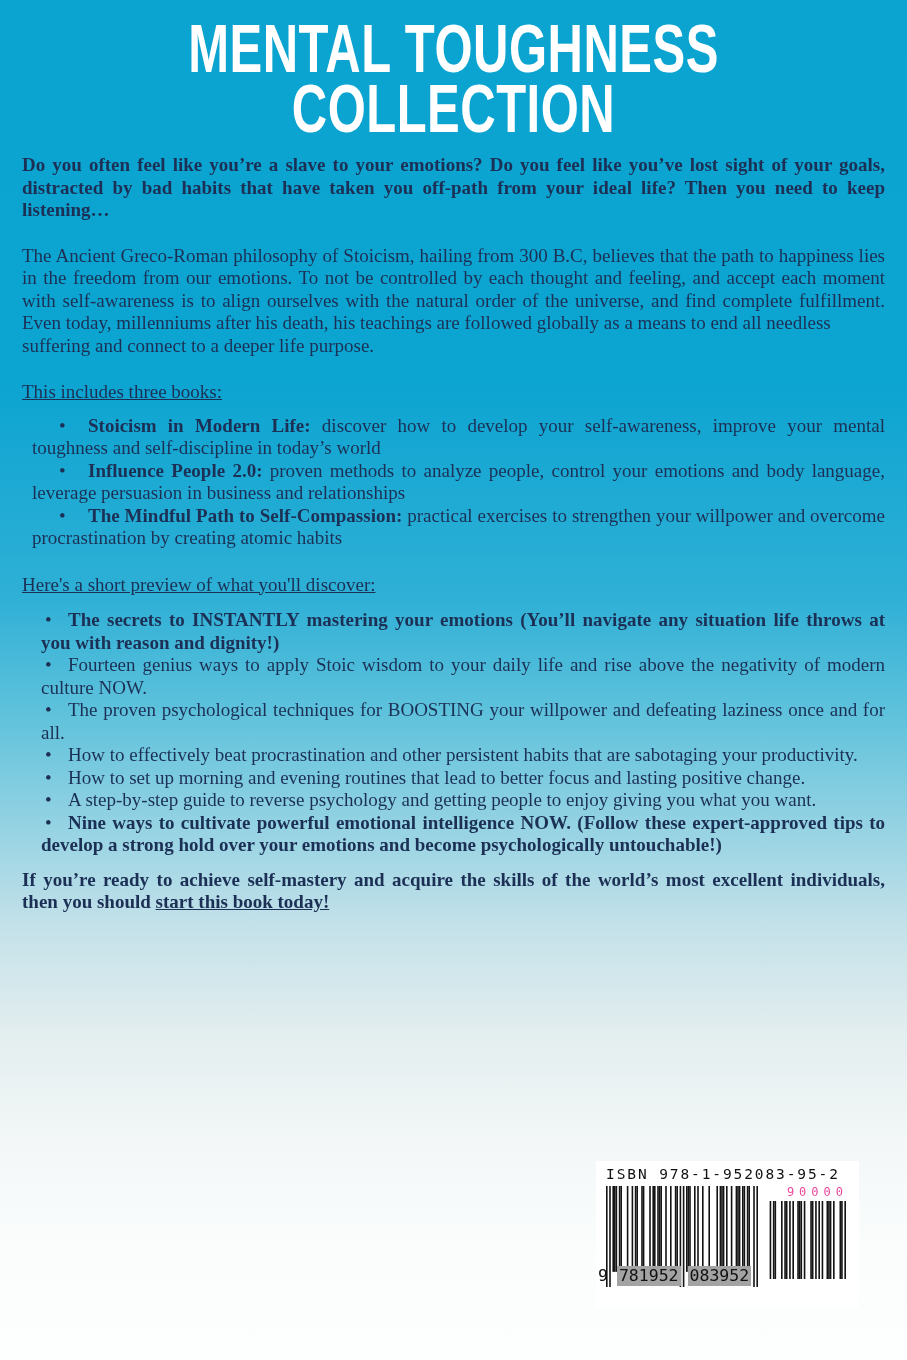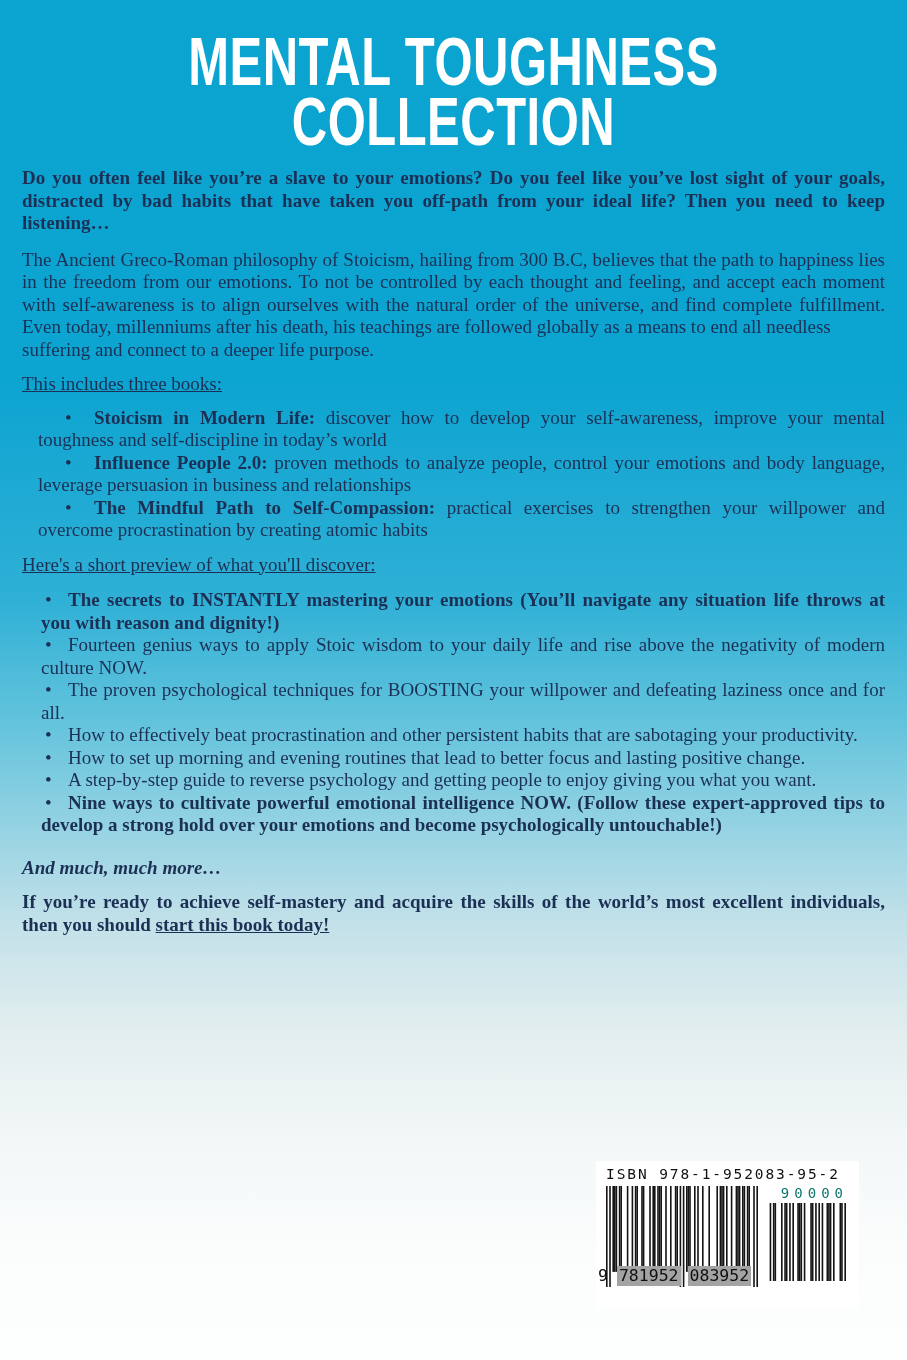--- a/index.html
+++ b/index.html
@@ -7,36 +7,36 @@
   .page{
     position:relative;width:907px;height:1360px;
     background:linear-gradient(180deg,
       #0ba4d1 0%, #0ca4d1 28%, #2fb0d6 44%, #62c3dc 53%,
       #96d3e3 61%, #c3e1e9 68%, #e3eeef 76%, #f3f7f7 84%,
       #fbfdfd 92%, #fdfefe 100%);
     font-family:"Liberation Serif", serif;
     color:#1c3055;
   }
   .content{position:absolute;left:22px;right:22px;top:0;}
-  .title{padding-top:31px;text-align:center;color:#ffffff;}
+  .title{padding-top:18px;text-align:center;color:#ffffff;}
   .title-line{
     display:block;height:60px;line-height:60px;
     font-family:"Liberation Sans", sans-serif;font-weight:700;
     font-size:49px;letter-spacing:0.5px;
     transform:scaleY(1.40);transform-origin:50% 50%;
     white-space:nowrap;
   }
   .para{font-size:19px;line-height:22.5px;text-align:justify;margin:0;}
   .b{font-weight:700;}
   .intro{margin-top:16px;font-weight:700;}
-  .body-para{margin-top:14px;}
-  .heading{margin-top:12px;font-size:19px;line-height:22.5px;text-decoration:underline;}
+  .body-para{margin-top:23px;}
+  .heading{margin-top:24px;font-size:19px;line-height:22.5px;text-decoration:underline;}
   .list{margin-top:10px;}
   .list .li{font-size:19px;line-height:22.5px;text-align:justify;}
-  .list-books{margin-left:16px;margin-top:11px;}
+  .list-books{margin-left:10px;margin-top:11px;}
   .list-books .li{text-indent:27px;}
   .list-books .bullet{display:inline-block;width:29px;text-indent:0;}
   .list-preview{margin-left:19px;margin-top:13px;}
   .list-preview .li{text-indent:4px;}
   .list-preview .bullet{display:inline-block;width:23px;text-indent:0;}
   .more-note{margin-top:20px;font-weight:700;font-style:italic;}
   .cta{margin-top:12px;font-weight:700;}
   .cta .u{text-decoration:underline;}
   
   .barcode-box{
@@ -45,22 +45,22 @@
   }
   .isbn-label{
     position:absolute;top:5px;left:10px;right:4px;
     font-family:"DejaVu Sans Mono", monospace;
     font-size:14.5px;letter-spacing:1.9px;color:#111;white-space:nowrap;
   }
   .main-code{position:absolute;left:10px;top:25px;width:152px;height:101px;}
   .main-code svg{width:152px;height:101px;display:block;}
   .addon-code{position:absolute;left:172px;top:24px;width:80px;}
   .price-code{
-    font-family:"DejaVu Sans Mono", monospace;font-size:14px;
-    letter-spacing:5px;color:#0f766e;text-align:right;white-space:nowrap;
+    font-family:"DejaVu Sans Mono", monospace;font-size:12px;
+    letter-spacing:5px;color:#ec4899;text-align:right;white-space:nowrap;
   }
   .addon-code svg{width:78px;height:78px;display:block;margin-top:2px;}
   svg rect{fill:#141414;}
   .digits-row{
     position:absolute;left:0px;top:105px;display:flex;gap:7px;
     font-family:"DejaVu Sans Mono", monospace;font-size:16.5px;color:#111;
   }
   .digits-row span{background:#a3a3a3;padding:0 2px;line-height:20px;}
   .digits-row .first{background:transparent;}
 </style>
@@ -103,21 +103,20 @@
 
         <div class="li"><span class="bullet">•</span><span>How to effectively beat procrastination and other persistent habits that are sabotaging your productivity.</span></div>
 
         <div class="li"><span class="bullet">•</span><span>How to set up morning and evening routines that lead to better focus and lasting positive change.</span></div>
 
         <div class="li"><span class="bullet">•</span><span>A step-by-step guide to reverse psychology and getting people to enjoy giving you what you want.</span></div>
 
         <div class="li"><span class="bullet">•</span><span class="b">Nine ways to cultivate powerful emotional intelligence NOW. (Follow these expert-approved tips to develop a strong hold over your emotions and become psychologically untouchable!)</span></div>
       </div>
 
-    <p class="para more-note">And much, much more…</p>
 
     <p class="para cta"><span>If you’re ready to achieve self-mastery and acquire the skills of the world’s most excellent individuals, then you should </span><span class="u">start this book today!</span></p>
 
   </div>
 
   <div class="barcode-box">
     <div class="isbn-label">ISBN 978-1-952083-95-2</div>
     <div class="main-code">
       <svg id="main-barcode" viewBox="0 0 95 12" preserveAspectRatio="none">
           <rect x="0" y="0" width="1" height="12"></rect>

